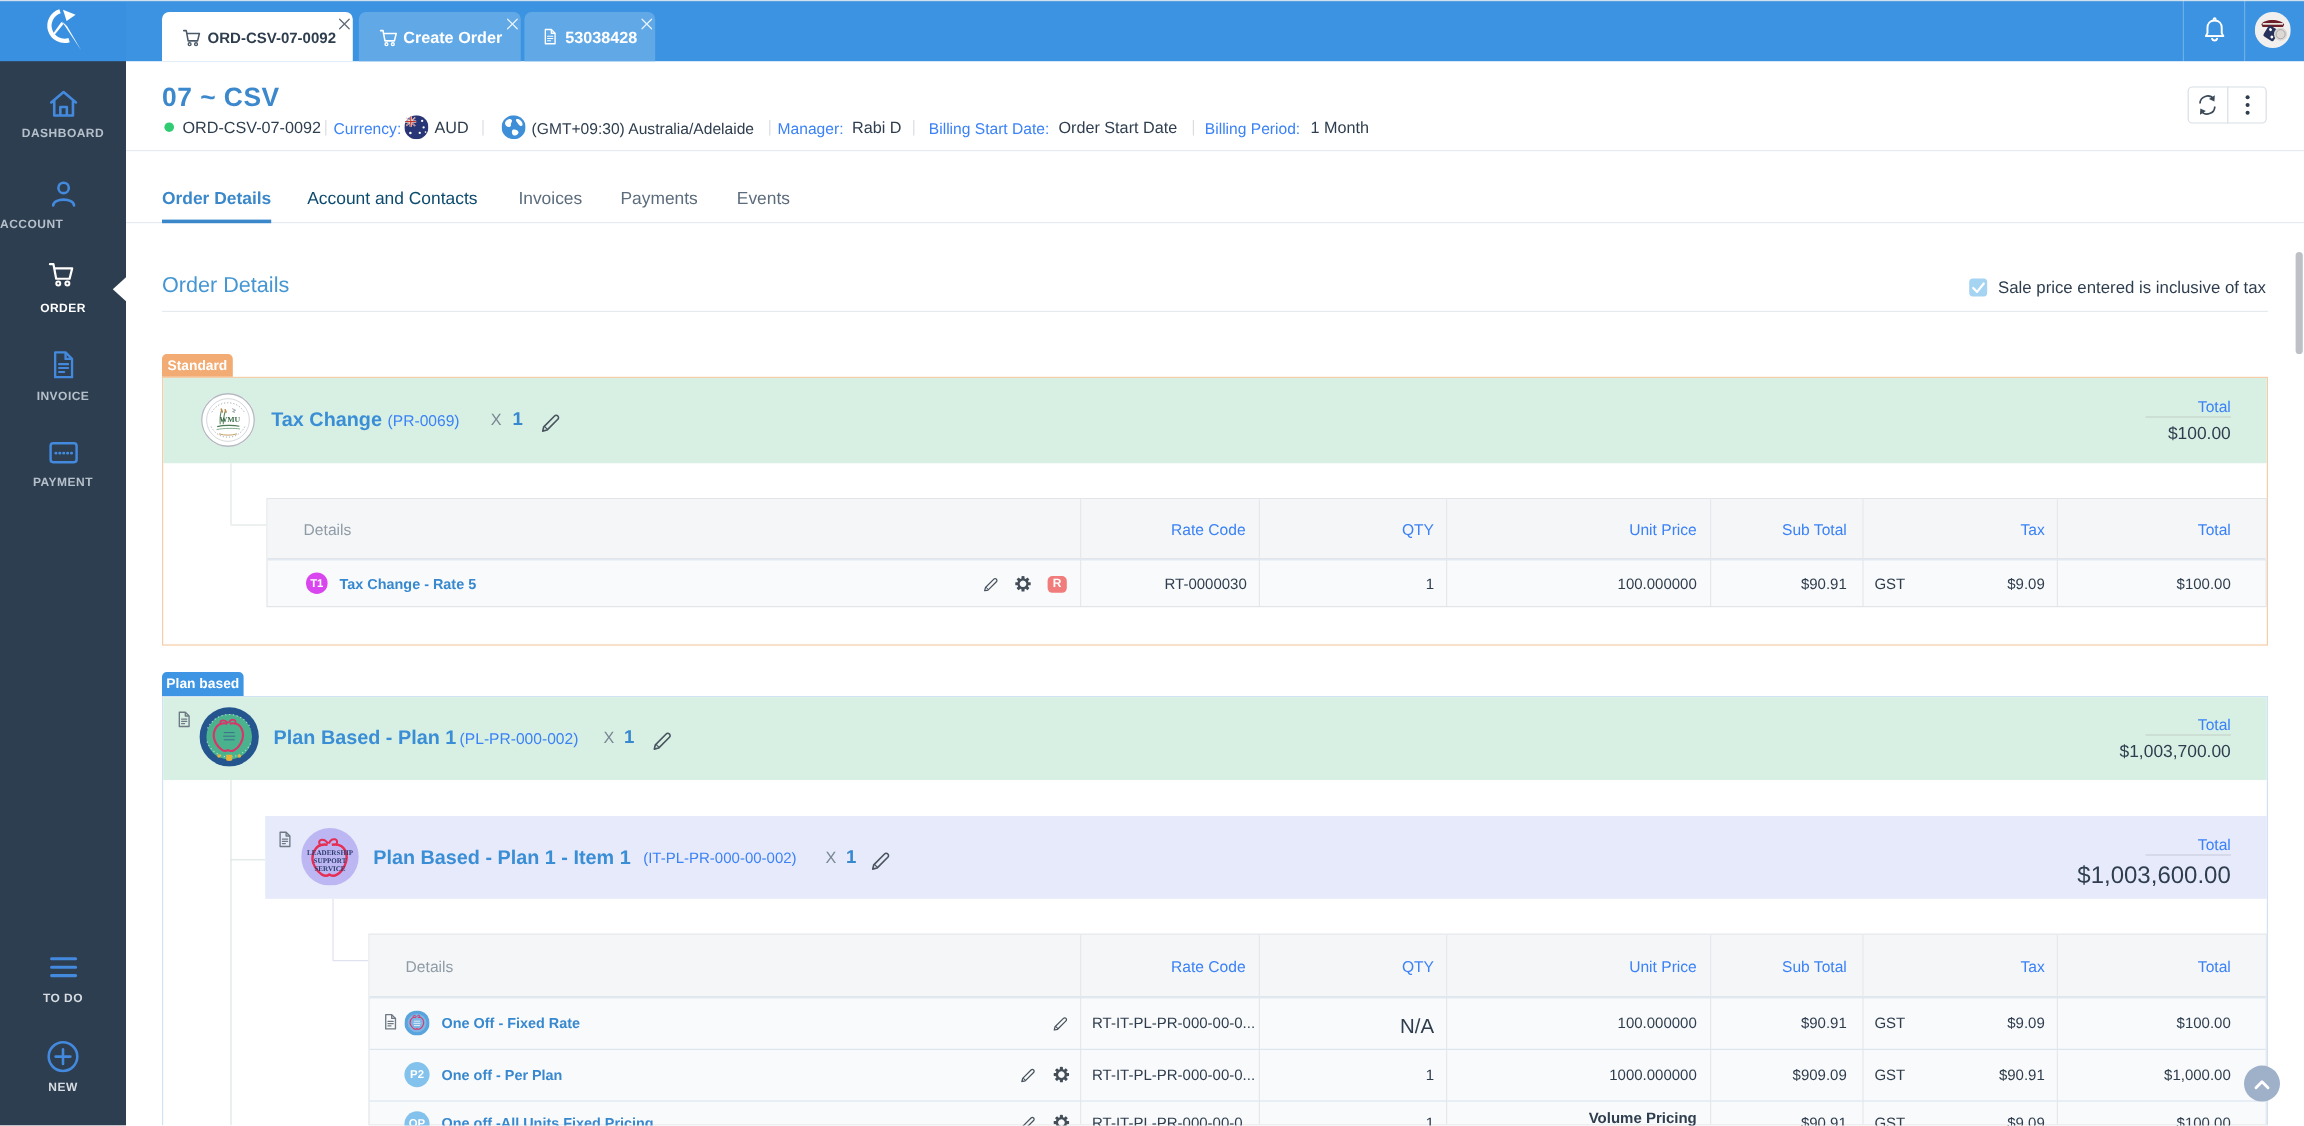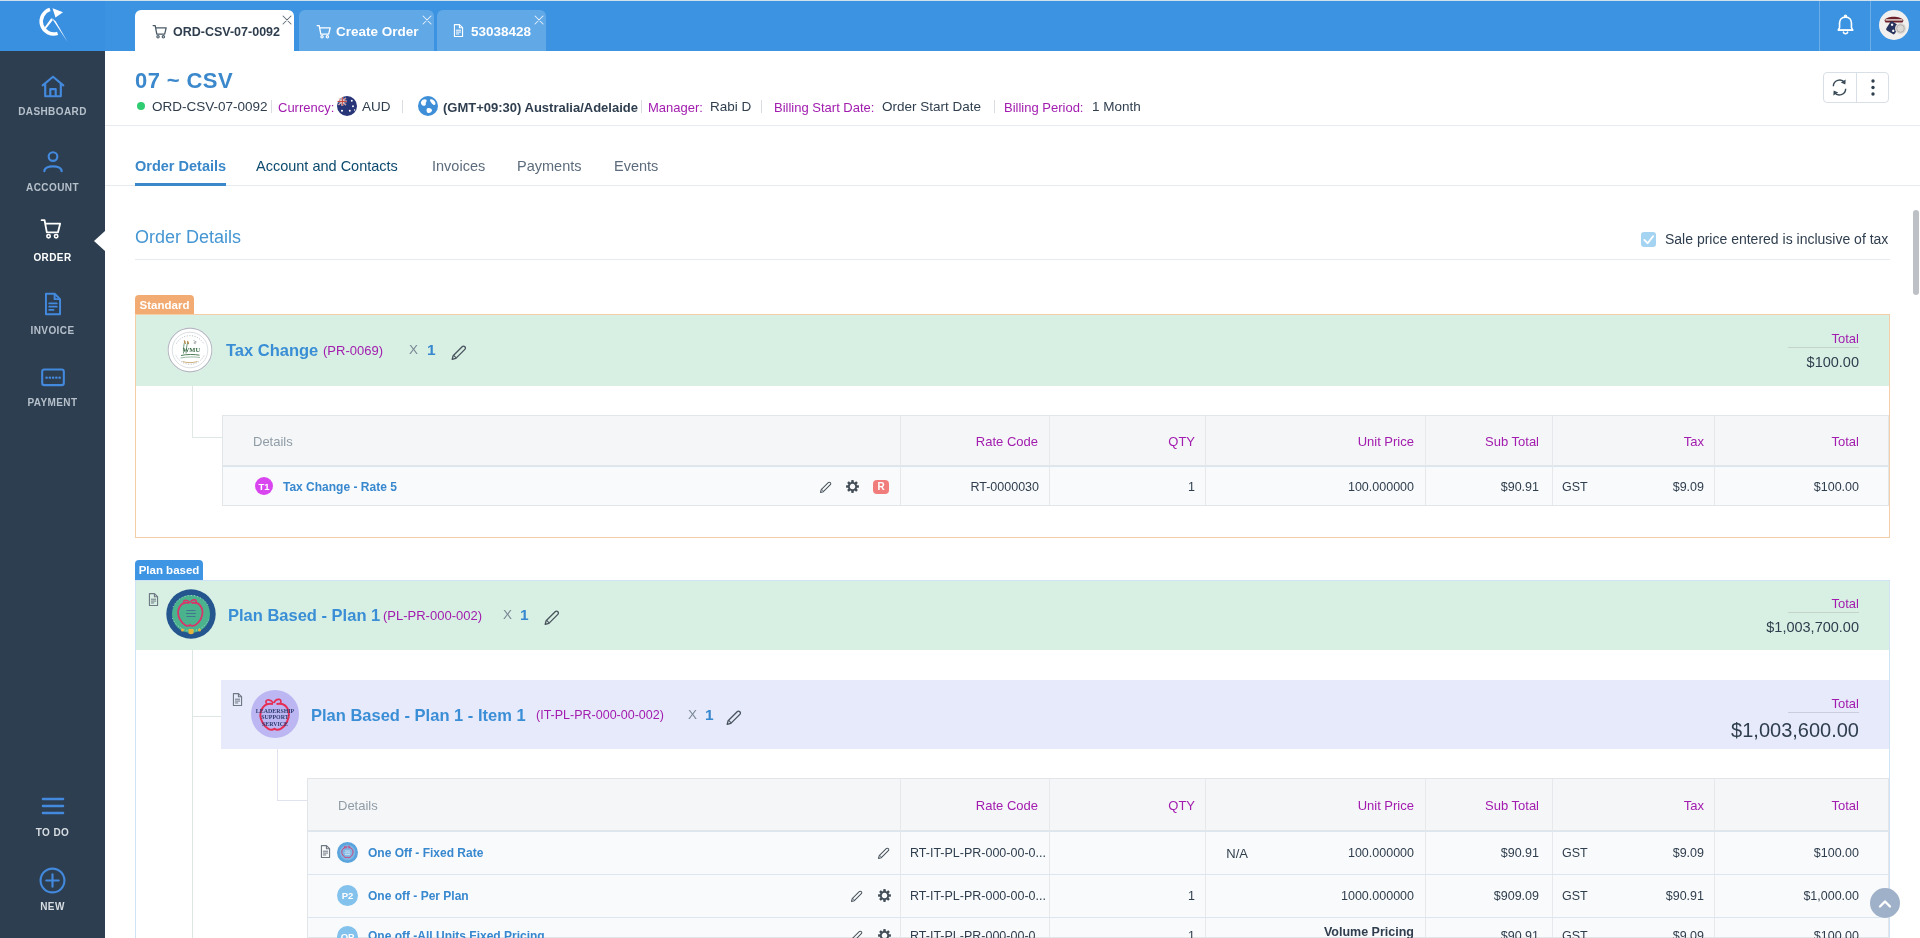--- a/index.html
+++ b/index.html
@@ -1,19 +1,19 @@
 <!DOCTYPE html>
 <html><head><meta charset="utf-8"><style>
 *{margin:0;padding:0;box-sizing:border-box}
 html,body{width:1920px;height:938px;overflow:hidden}
 body{font-family:"Liberation Sans",sans-serif;background:#fff;position:relative}
 .a{position:absolute}
 .ra{text-align:right}
 .dark{color:#2f3e4e}
-.gray{color:#a21caf}
+.gray{color:#3b82f6}
 .link{color:#3788cf;font-weight:bold}
 .hline{position:absolute;height:1px;background:#e7eaee}
 </style></head><body>
 
 <svg width="0" height="0" style="position:absolute">
 <defs>
 <g id="cart">
         <path d="M1.5 2 H4.2 L6.3 13.2 H16.6 L18.6 5.2 H5" fill="none" stroke-width="1.7" stroke-linecap="round" stroke-linejoin="round"></path>
         <circle cx="7.9" cy="16.8" r="1.55" fill="none" stroke-width="1.5"></circle>
         <circle cx="14.9" cy="16.8" r="1.55" fill="none" stroke-width="1.5"></circle>
@@ -124,21 +124,21 @@
 <path d="M51.2 18.3 L52.9 19.9 L44 30.9 L42.8 30.1 Z" fill="#fff"></path>
 <path d="M51.5 17.8 L55.8 21.6 L67.6 41.9 Z" fill="#fff"></path>
 </svg>
 <svg class="a" style="left:39.5px;top:74px;opacity:1" width="26" height="26" viewBox="0 0 24 24">
     <use href="#home" style="stroke:#4389dd;fill:none"></use>
   </svg>
 <div class="a" style="font-size:10px;font-weight:bold;letter-spacing:.4px;color:#b6c0ca;width:105px;text-align:center;color:#b6c0ca;top:106px;left:0">DASHBOARD</div>
 <svg class="a" style="left:39.5px;top:149px;opacity:1" width="26" height="26" viewBox="0 0 24 24">
     <use href="#person" style="stroke:#4389dd;fill:none"></use>
   </svg>
-<div class="a" style="font-size:10px;font-weight:bold;letter-spacing:.4px;color:#b6c0ca;width:105px;text-align:center;color:#b6c0ca;top:182px;left:0">ACCOUNT</div>
+<div class="a" style="font-size:10px;font-weight:bold;letter-spacing:.4px;color:#b6c0ca;width:105px;text-align:left;color:#b6c0ca;top:182px;left:0">ACCOUNT</div>
 <svg class="a" style="left:39.5px;top:218px;opacity:1" width="26" height="26" viewBox="0 0 24 24">
     <use href="#cart" style="stroke:#fff;fill:none"></use>
   </svg>
 <div class="a" style="font-size:10px;font-weight:bold;letter-spacing:.4px;color:#b6c0ca;width:105px;text-align:center;color:#fff;top:252px;left:0">ORDER</div>
 <svg class="a" style="left:39.5px;top:291px;opacity:1" width="26" height="26" viewBox="0 0 24 24">
     <use href="#docf" style="stroke:#4389dd;fill:none"></use>
   </svg>
 <div class="a" style="font-size:10px;font-weight:bold;letter-spacing:.4px;color:#b6c0ca;width:105px;text-align:center;color:#b6c0ca;top:325px;left:0">INVOICE</div>
 <svg class="a" style="left:39.5px;top:364px;opacity:1" width="26" height="26" viewBox="0 0 24 24">
     <use href="#card" style="stroke:#4389dd;fill:none"></use>
@@ -181,21 +181,21 @@
     </g>
 </svg>
 <div class="a dark" style="left:362px;top:99px;font-size:13.5px;font-weight:normal;white-space:nowrap;">AUD</div>
 <div class="a" style="left:402px;top:100px;width:1px;height:13px;background:#d9dde2"></div>
 <svg class="a" style="left:418px;top:96px" width="20" height="20" viewBox="0 0 20 20">
 <circle cx="10" cy="10" r="10" fill="#3e8fd8"></circle>
 <path d="M3.2 5.5 C4.5 3.5 7 2.6 8.3 3.8 C9.5 5 7.5 6.2 7.8 8 C8.1 9.8 5.6 10.4 4.2 9.2 C2.8 8 2.6 6.4 3.2 5.5 Z" fill="#fff"></path>
 <path d="M12.5 3.2 C14.4 2.8 16.6 4.4 17.3 6.6 C18 8.8 16.6 9.6 15.3 8.7 C14 7.8 13.6 6.8 12.8 5.9 C12 5 11.6 3.6 12.5 3.2 Z" fill="#fff"></path>
 <path d="M9.3 12.2 C11 11.4 13.6 12.2 14 13.9 C14.4 15.6 11.9 17.3 10.2 16.9 C8.5 16.5 8 13 9.3 12.2 Z" fill="#fff"></path>
 </svg>
-<div class="a dark" style="left:443px;top:100px;font-size:13px;font-weight:bold;white-space:nowrap;">(GMT+09:30) Australia/Adelaide</div>
+<div class="a dark" style="left:443px;top:100px;font-size:13px;font-weight:normal;white-space:nowrap;">(GMT+09:30) Australia/Adelaide</div>
 <div class="a" style="left:641px;top:100px;width:1px;height:13px;background:#d9dde2"></div>
 <div class="a gray" style="left:648px;top:100px;font-size:13px;font-weight:normal;white-space:nowrap;">Manager:</div>
 <div class="a dark" style="left:710px;top:99px;font-size:13.5px;font-weight:normal;white-space:nowrap;">Rabi D</div>
 <div class="a" style="left:761px;top:100px;width:1px;height:13px;background:#d9dde2"></div>
 <div class="a gray" style="left:774px;top:100px;font-size:13px;font-weight:normal;white-space:nowrap;">Billing Start Date:</div>
 <div class="a dark" style="left:882px;top:99px;font-size:13.5px;font-weight:normal;white-space:nowrap;">Order Start Date</div>
 <div class="a" style="left:994px;top:100px;width:1px;height:13px;background:#d9dde2"></div>
 <div class="a gray" style="left:1004px;top:100px;font-size:13px;font-weight:normal;white-space:nowrap;">Billing Period:</div>
 <div class="a dark" style="left:1092px;top:99px;font-size:13.5px;font-weight:normal;white-space:nowrap;">1 Month</div>
 <div class="a" style="left:1823px;top:72px;width:66px;height:31px;background:#fff;border:1px solid #d9dfe6;border-radius:4px"></div>
@@ -378,21 +378,21 @@
 <path d="M9.8 5.8 C5.4 5 3.6 9.6 5.6 12.8 C6.9 15 9 16.3 10.4 15.3 C11.9 16.3 14.1 15 15.3 12.8 C17.2 9.4 15.4 5 11.2 5.8" fill="none" stroke="#d8356b" stroke-width=".9"></path>
 <g stroke="#fff" stroke-width=".6">
       <path d="M8 9 H13 M7.6 10.8 H13.4 M8 12.6 H13"></path>
     </g>
 </svg>
 <div class="a link" style="left:368px;top:845.5px;font-size:12px;font-weight:bold;white-space:nowrap;">One Off - Fixed Rate</div>
 <svg class="a" style="left:876px;top:844.5px;opacity:1" width="14" height="14" viewBox="0 0 20 20">
     <use href="#pencil" style="stroke:#49545e;fill:none"></use>
   </svg>
 <div class="a dark" style="left:910px;top:845.5px;font-size:12.5px;font-weight:normal;white-space:nowrap;">RT-IT-PL-PR-000-00-0...</div>
-<div class="a ra dark" style="left:988px;top:845.5px;width:260px;font-size:13px;font-weight:normal;">N/A</div>
+<div class="a ra dark" style="left:935px;top:845.5px;width:260px;font-size:17px;font-weight:normal;">N/A</div>
 <div class="a ra dark" style="left:1154px;top:845.5px;width:260px;font-size:12.5px;font-weight:normal;">100.000000</div>
 <div class="a ra dark" style="left:1279px;top:845.5px;width:260px;font-size:12.5px;font-weight:normal;">$90.91</div>
 <div class="a dark" style="left:1562px;top:845.5px;font-size:12.5px;font-weight:normal;white-space:nowrap;">GST</div>
 <div class="a ra dark" style="left:1444px;top:845.5px;width:260px;font-size:12.5px;font-weight:normal;">$9.09</div>
 <div class="a ra dark" style="left:1599px;top:845.5px;width:260px;font-size:12.5px;font-weight:normal;">$100.00</div>
 <div class="a" style="left:337px;top:885px;width:21px;height:21px;border-radius:50%;background:#83c2ec;color:#fff;font-weight:bold;font-size:9.5px;display:flex;align-items:center;justify-content:center">P2</div>
 <div class="a link" style="left:368px;top:888.5px;font-size:12px;font-weight:bold;white-space:nowrap;">One off - Per Plan</div>
 <svg class="a" style="left:849px;top:887.5px;opacity:1" width="14" height="14" viewBox="0 0 20 20">
     <use href="#pencil" style="stroke:#49545e;fill:none"></use>
   </svg>

